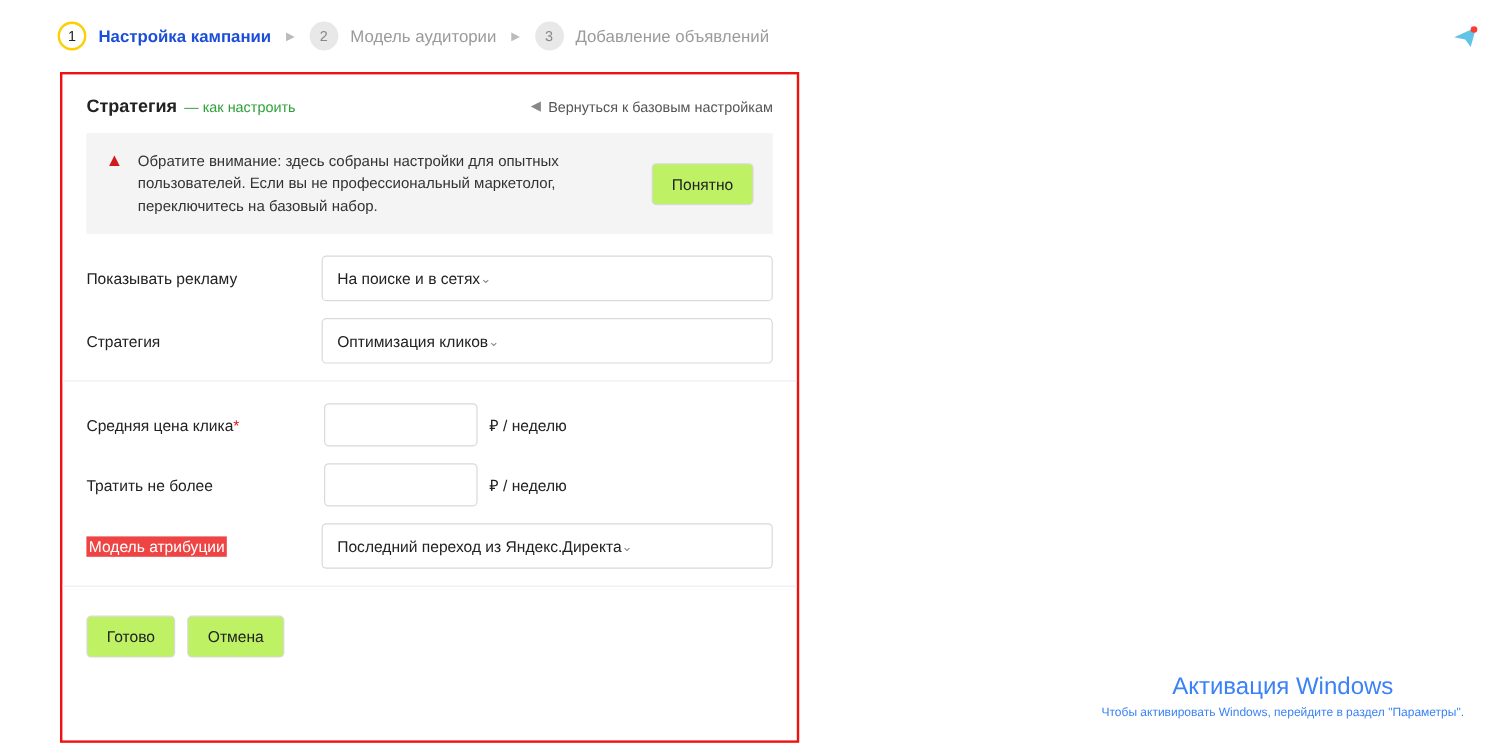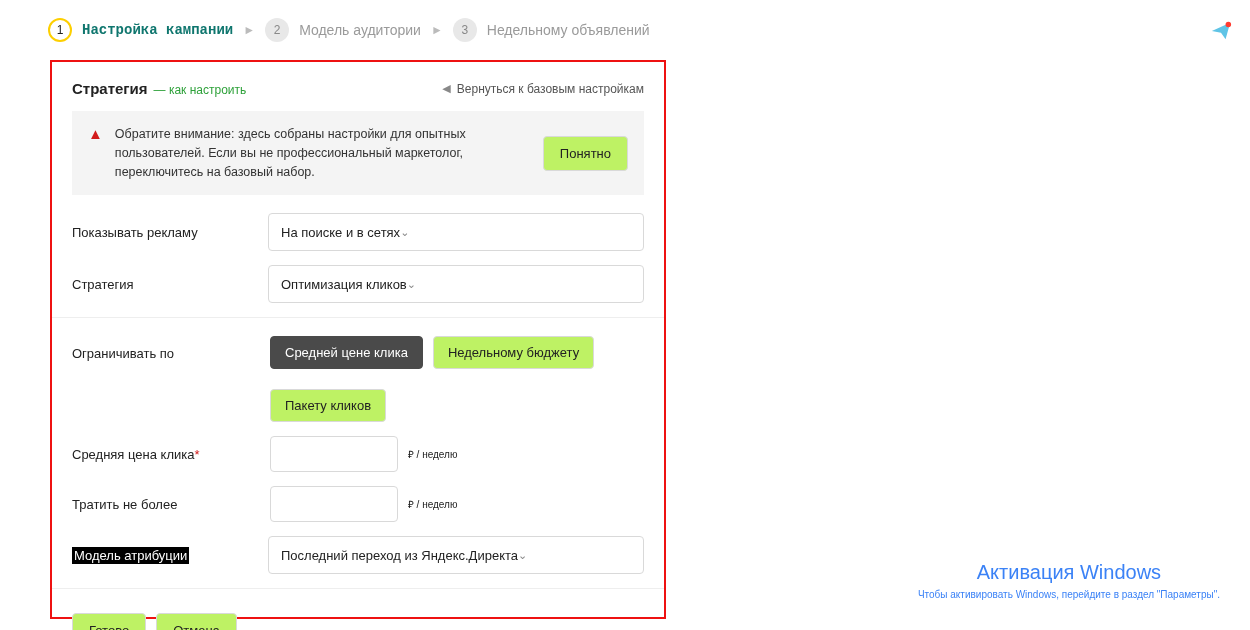--- a/index.html
+++ b/index.html
@@ -27,21 +27,21 @@
   }
   .step-circle.active {
     border: 2px solid #fdcf00;
     color: #222;
   }
   .step-circle.inactive {
     background: #e8e8e8;
     color: #888;
   }
   .step-label { font-size: 14px; }
-  .step-label.active { font-weight: 700; color: #0f766e; font-family: Liberation Mono, monospace; }
+  .step-label.active { font-weight: 700; color: #1d4ed8; }
   .step-label.inactive { color: #9a9a9a; }
   .bc-chev { color: #bbb; font-size: 12px; }
   .paper-plane {
     position: absolute;
     right: 18px; top: 20px;
     width: 22px; height: 22px;
   }
   .paper-plane svg { width: 22px; height: 22px; }
 
   .panel {
@@ -89,21 +89,21 @@
     display: flex; align-items: center;
     margin-bottom: 14px;
   }
   .form-label {
     width: 198px;
     font-size: 13px;
     color: #222;
   }
   .form-label .req { color: #d21a1a; }
   .form-label.hl {
-    background: #000000; color: #fff;
+    background: #ef4444; color: #fff;
     display: inline-block;
     padding: 1px 2px;
     width: auto;
   }
   .label-cell { width: 198px; }
   .control-cell { flex: 1; display: flex; align-items: center; gap: 10px; flex-wrap: wrap; }
 
   .select {
     width: 376px;
     height: 38px;
@@ -117,21 +117,21 @@
   }
   .select .chev { color: #888; font-size: 11px; }
 
   .input-num {
     width: 128px; height: 36px;
     border: 1px solid #d9d9d9;
     border-radius: 4px;
     padding: 0 10px;
     font-size: 13px;
   }
-  .unit { font-size: 10px; color: #222; }
+  .unit { font-size: 13px; color: #222; }
 
   hr.sep {
     border: none; border-top: 1px solid #eee;
     margin: 8px -20px 18px -20px;
   }
 
   .footer-btns {
     display: flex; gap: 10px;
     margin-top: 24px;
   }
@@ -149,21 +149,21 @@
 <body>
 
 <div class="breadcrumb">
   <div class="step-circle active">1</div>
   <span class="step-label active">Настройка кампании</span>
   <span class="bc-chev">►</span>
   <div class="step-circle inactive">2</div>
   <span class="step-label inactive">Модель аудитории</span>
   <span class="bc-chev">►</span>
   <div class="step-circle inactive">3</div>
-  <span class="step-label inactive">Недельному объявлений</span>
+  <span class="step-label inactive">Добавление объявлений</span>
 </div>
 
 <div class="paper-plane">
   <svg viewBox="0 0 24 24">
       <polygon points="2,12 22,3 17,21 12,14 2,12" fill="#5fc4e6"></polygon>
       <circle cx="20" cy="5" r="3" fill="#ff3b30"></circle>
     </svg>
 </div>
 
 <div class="panel">
@@ -202,29 +202,20 @@
     <div class="control-cell">
       <div class="select">
         <span>Оптимизация кликов</span>
         <span class="chev">⌄</span>
       </div>
     </div>
   </div>
 
   <hr class="sep">
 
-  <div class="form-row" style="align-items:flex-start;">
-    <div class="form-label" style="padding-top:10px;">Ограничивать по</div>
-    <div class="control-cell">
-      <button class="btn dark small">Средней цене клика</button>
-      <button class="btn small">Недельному бюджету</button>
-      <div style="flex-basis:100%;height:0;"></div>
-      <button class="btn small">Пакету кликов</button>
-    </div>
-  </div>
 
   <div class="form-row">
     <div class="label-cell">
       <span class="form-label" style="width:auto;margin-top:32px;">
         <span>Средняя цена клика</span><span class="req">*</span>
       </span>
     </div>
     <div class="control-cell">
       <input class="input-num" type="text" style="">
       <span class="unit">₽ / неделю</span>

